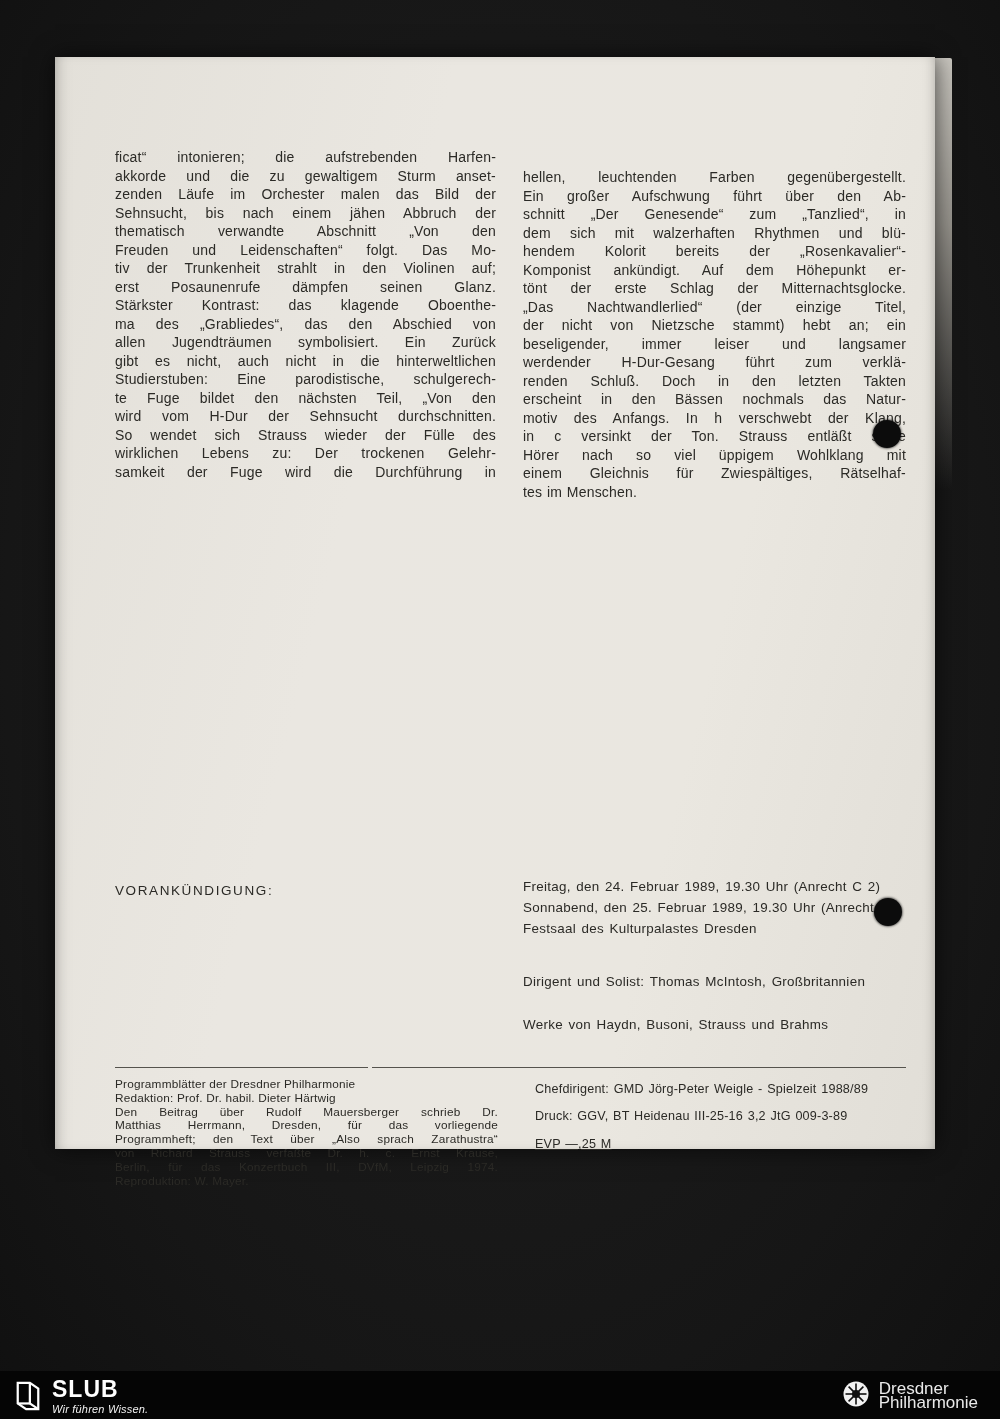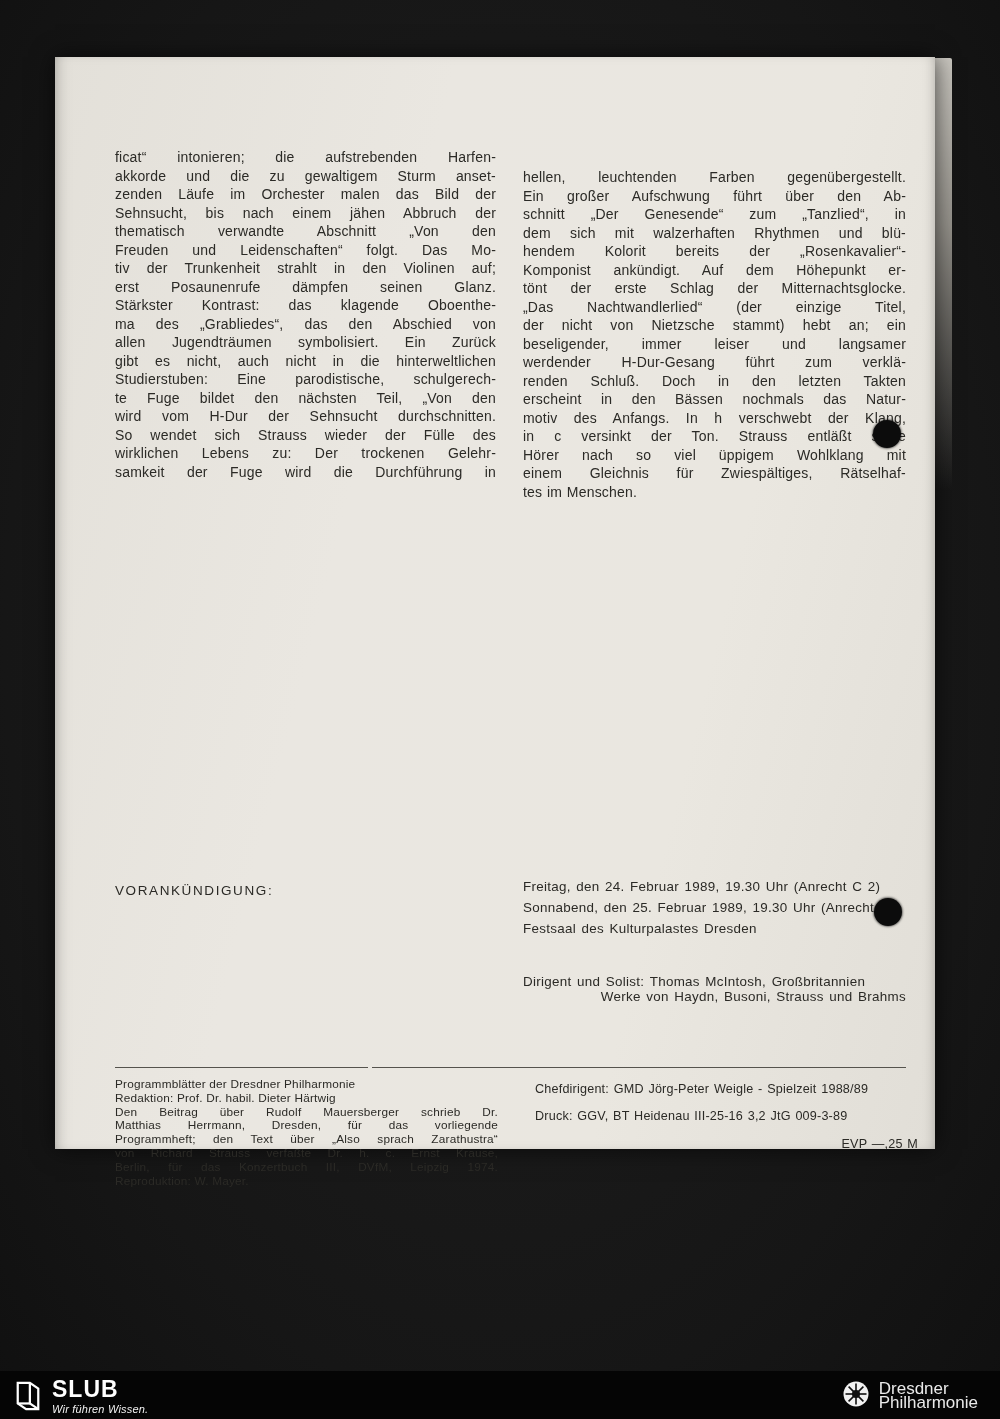--- a/index.html
+++ b/index.html
@@ -37,35 +37,35 @@
   .hole-2{left:819px;top:841px;}
 
   
   .announce-label{position:absolute;left:60px;top:826px;font-size:13.5px;letter-spacing:1.6px;color:#2b2a26;}
   .ann-line{position:absolute;left:468px;width:383px;font-size:13.4px;letter-spacing:.3px;word-spacing:1.5px;color:#2b2a26;}
   .a1{top:822px;}
   .a2{top:843px;}
   .a3{top:864px;}
   .a4{top:890px;letter-spacing:.8px;}
   .a5{top:917px;}
-  .a6{top:932px;text-align:right;}
+  .a6{top:960px;}
 
   
   .rule{position:absolute;top:1010px;height:1px;background:#55534d;}
   .rule-left{left:60px;width:253px;}
   .rule-right{left:317px;width:534px;}
 
   
   .imprint-left{position:absolute;left:60px;top:1021px;width:383px;font-size:11.8px;line-height:13.8px;letter-spacing:.2px;color:#2b2a26;}
   .imprint-left .line{text-align:left;}
   .imprint-left .line:nth-child(n+3):nth-child(-n+7){text-align:justify;text-align-last:justify;}
   .ir-line{position:absolute;left:480px;width:383px;font-size:12.6px;letter-spacing:.2px;word-spacing:1px;color:#2b2a26;}
   .ir1{top:1025px;}
   .ir2{top:1052px;}
-  .ir3{top:1080px;text-align:right;}
+  .ir3{top:1080px;text-decoration:underline;}
 
   
   .bottom-bar{position:absolute;left:0;top:1371px;width:1000px;height:48px;background:#050505;}
   .slub-group{position:absolute;left:14px;top:6px;display:flex;align-items:flex-start;}
   .slub-book{margin-top:3px;margin-right:10px;}
   .slub-text{display:flex;flex-direction:column;}
   .slub-title{color:#ffffff;font-size:23px;font-weight:bold;letter-spacing:1px;line-height:24px;}
   .slub-tagline{color:#f2f2f2;font-size:11px;margin-top:2px;letter-spacing:.2px;font-style:italic;}
   .phil-group{position:absolute;right:22px;top:9px;display:flex;align-items:center;}
   .phil-emblem{margin-right:9px;}

